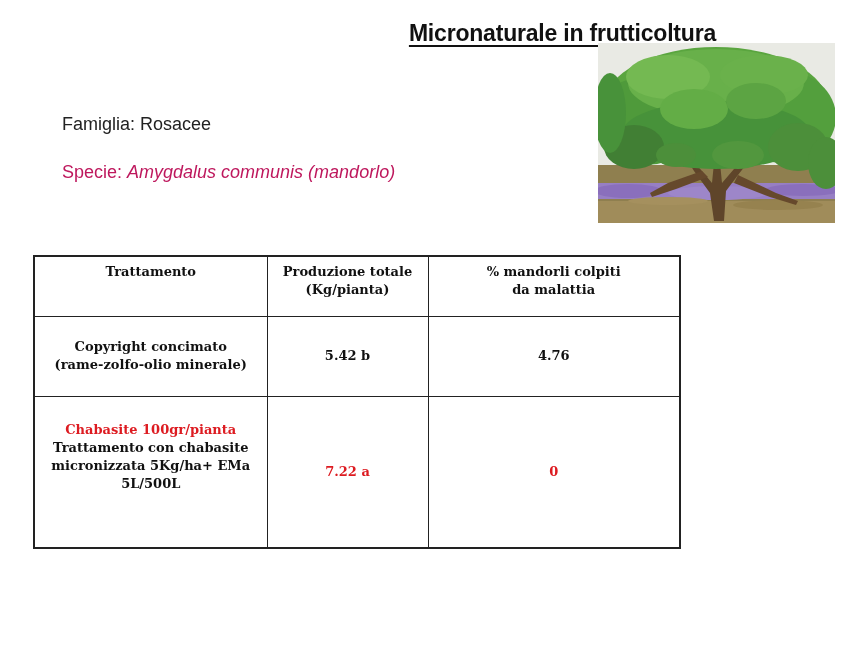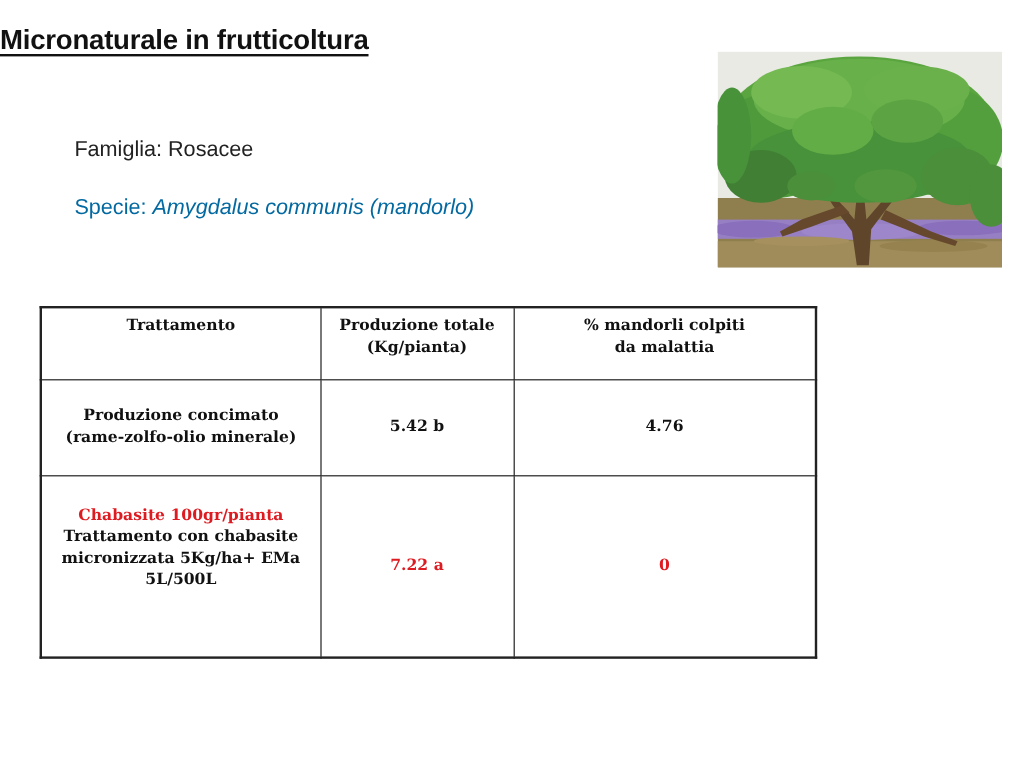--- a/index.html
+++ b/index.html
@@ -11,41 +11,41 @@
     background: #ffffff;
     overflow: hidden;
     font-family: "Liberation Sans", sans-serif;
     color: #111111;
   }
   .page-title {
     position: absolute;
     top: 20px;
     left: 0;
     width: 716px;
-    text-align: left;
+    text-align: right;
     font-size: 23px;
     font-weight: bold;
     color: #111111;
     text-decoration: underline;
     text-underline-offset: 4px;
     letter-spacing: -0.2px;
   }
   .famiglia-line {
     position: absolute;
     top: 114px;
     left: 62px;
     font-size: 18px;
     color: #222222;
   }
   .specie-line {
     position: absolute;
     top: 162px;
     left: 62px;
     font-size: 18px;
-    color: #0369a1;
+    color: #be185d;
   }
   .specie-line .species { font-style: italic; }
   .photo {
     position: absolute;
     top: 43px;
     left: 598px;
     width: 237px;
     height: 180px;
   }
   .photo svg { display: block; width: 100%; height: 100%; }
@@ -144,21 +144,21 @@
         <div>Produzione totale</div>
         <div>(Kg/pianta)</div>
       </td>
       <td>
         <div>% mandorli colpiti</div>
         <div>da malattia</div>
       </td>
     </tr>
     <tr class="r1">
       <td>
-        <div>Produzione concimato</div>
+        <div>Copyright concimato</div>
         <div>(rame-zolfo-olio minerale)</div>
       </td>
       <td>5.42 b</td>
       <td>4.76</td>
     </tr>
     <tr class="r2">
       <td class="treat">
         <div class="red">Chabasite 100gr/pianta</div>
         <div>Trattamento con chabasite</div>
         <div>micronizzata 5Kg/ha+ EMa</div>

